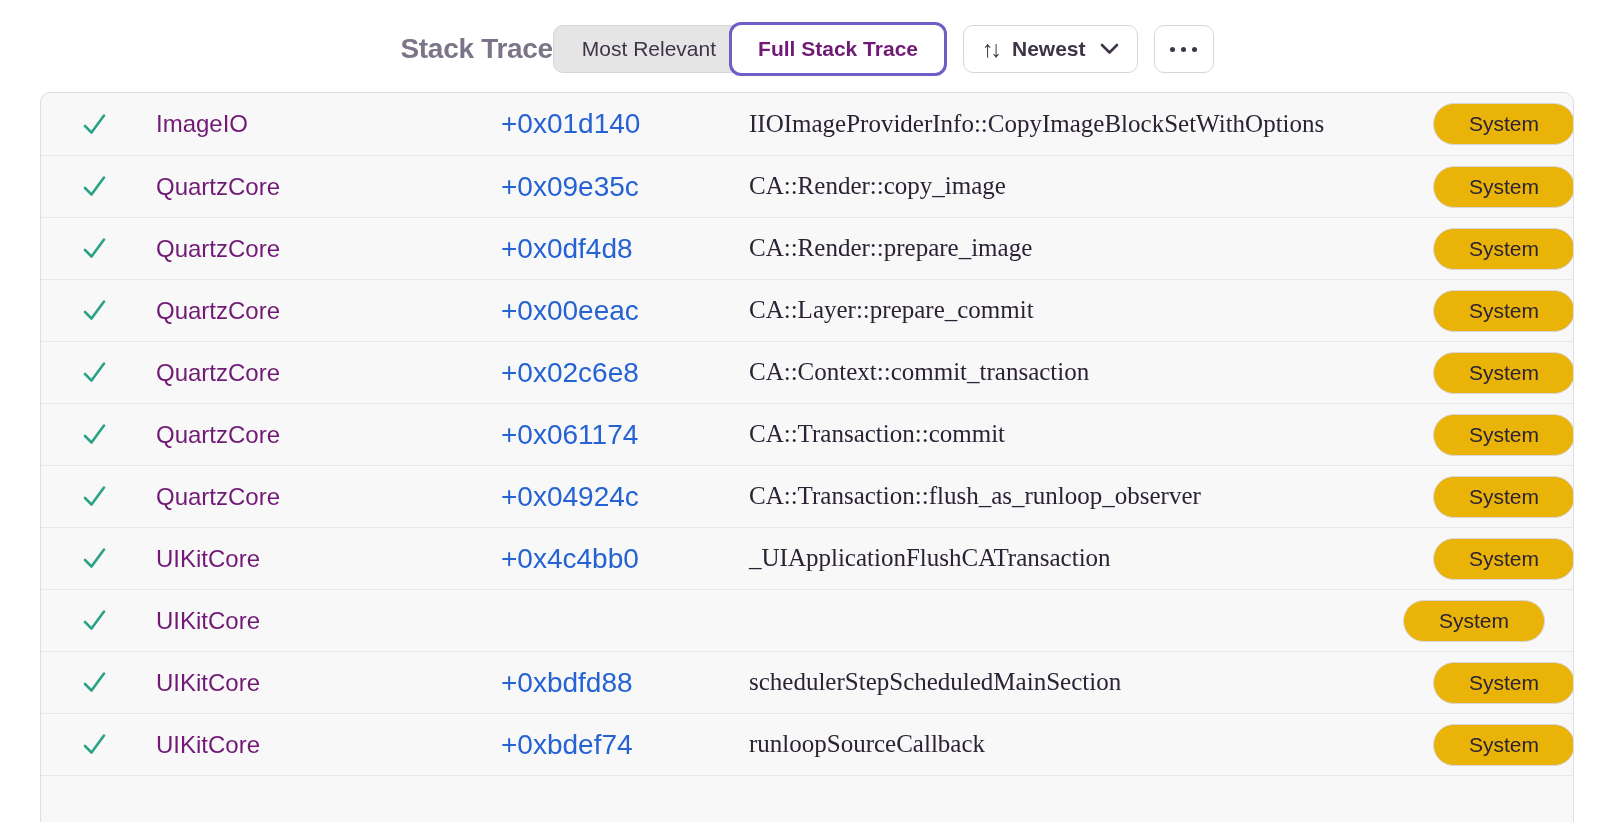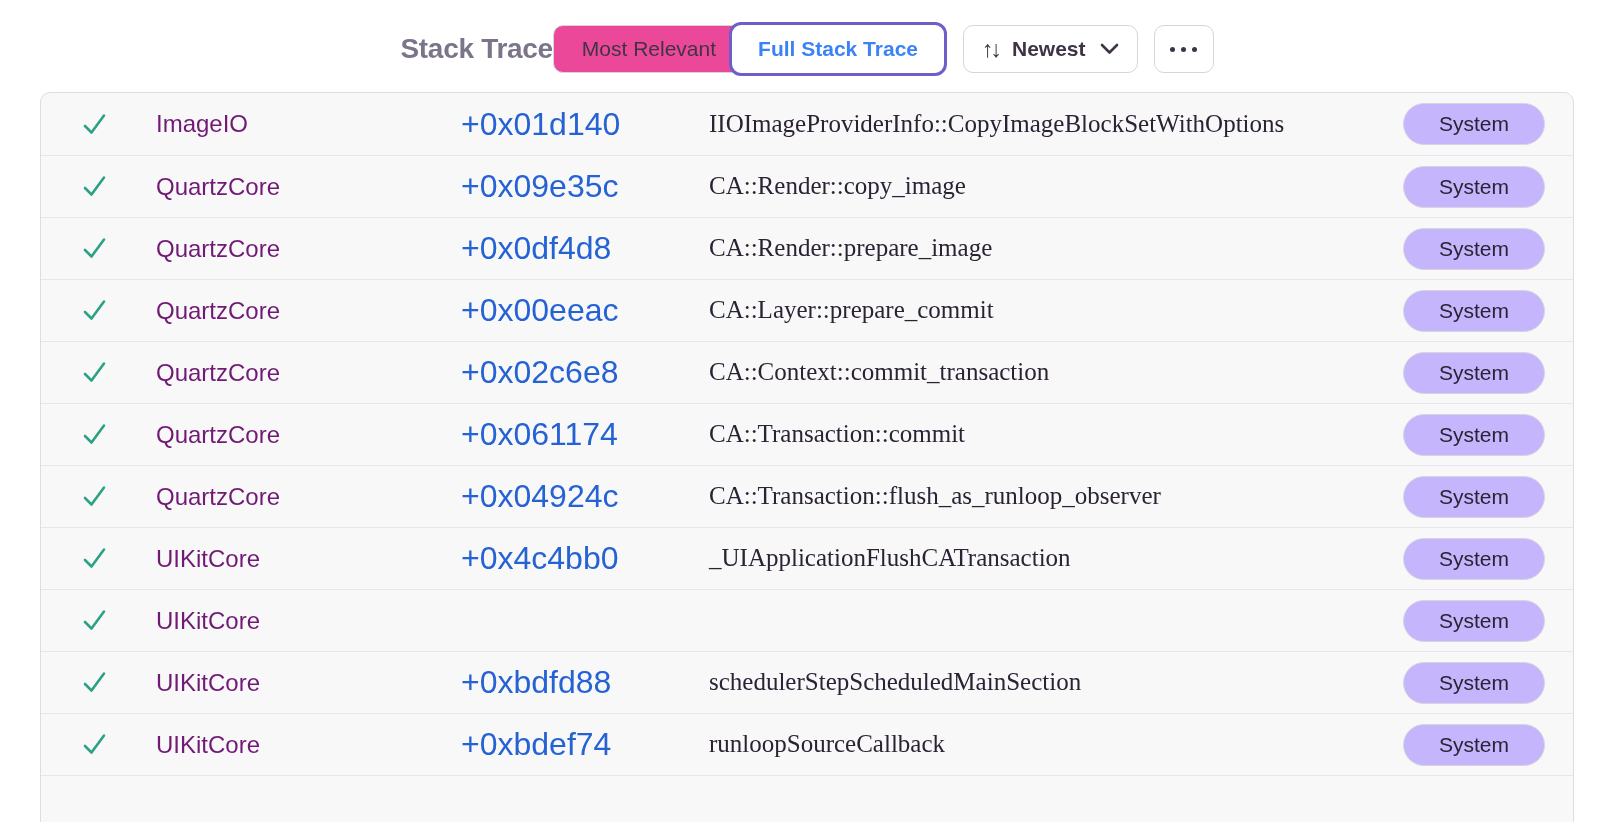--- a/index.html
+++ b/index.html
@@ -15,27 +15,27 @@
     padding: 24px 40px 18px 40px; height: 92px;
   }
   .page-title {
     font-size: 28px; font-weight: 700; color: #7c7489; letter-spacing: -0.3px;
   }
   .controls { display: flex; align-items: center; gap: 16px; }
   button { font-family: inherit; cursor: pointer; background: none; border: none; }
   .segmented { display: flex; align-items: center; }
   .seg-inactive {
     height: 48px; padding: 0 26px 0 28px; margin-right: -14px;
-    background: #ec4899; border: 1px solid #d8d4de; border-radius: 10px;
+    background: #e5e5e5; border: 1px solid #d8d4de; border-radius: 10px;
     font-size: 21px; color: #3e3446; font-weight: 400;
   }
   .seg-active {
     height: 54px; padding: 0 26px; position: relative; z-index: 1;
     background: #ffffff; border: 3px solid #6c5fc7; border-radius: 12px;
-    font-size: 21px; color: #3b82f6; font-weight: 700;
+    font-size: 21px; color: #701a75; font-weight: 700;
   }
   .btn-plain {
     height: 48px; display: flex; align-items: center; gap: 10px;
     background: #ffffff; border: 1px solid #d8d4de; border-radius: 10px;
     padding: 0 18px; font-size: 21px; font-weight: 700; color: #3e3446;
   }
   .sort-icon { font-size: 23px; letter-spacing: -3px; font-weight: 400; padding-right: 3px; }
   .chev { display: inline-block; margin-left: 4px; }
   .btn-more { width: 60px; justify-content: center; padding: 0; }
   .dots { display: flex; gap: 6px; align-items: center; }
@@ -47,31 +47,31 @@
   }
   .row {
     display: flex; align-items: center; min-height: 62px;
     padding: 0 28px 0 40px; border-top: 1px solid #e8e5ec;
   }
   .row:first-child { border-top: none; }
   .cell-check { width: 75px; flex: none; display: flex; align-items: center; }
   .cell-check svg { width: 27px; height: 27px; }
   .cell-module { width: 305px; flex: none; font-size: 24px; color: #701a75; }
   .cell-addr {
-    width: 248px; flex: none; font-size: 32px; color: #2562d4; text-decoration: none;
+    width: 248px; flex: none; font-size: 28px; color: #2562d4; text-decoration: none; margin-left: 40px;
   }
   .cell-func {
     width: 684px; flex: none;
     font-family: Liberation Serif, serif;
     font-size: 25px; line-height: 1.3; color: #2b2233;
     word-break: break-all; padding: 10px 0;
   }
   .badge {
     margin-left: auto; flex: none; min-width: 142px; text-align: center;
-    background: #c4b5fd; border: 1px solid #d9d5e0; border-radius: 999px;
+    background: #eab308; border: 1px solid #d9d5e0; border-radius: 999px;
     padding: 8px 22px; font-size: 21px; color: #2b2233;
   }
   .row-sliver { height: 62px; }
 </style>
 </head>
 <body>
 
 <div class="header">
   <h2 class="page-title">Stack Trace</h2>
   <div class="controls">

